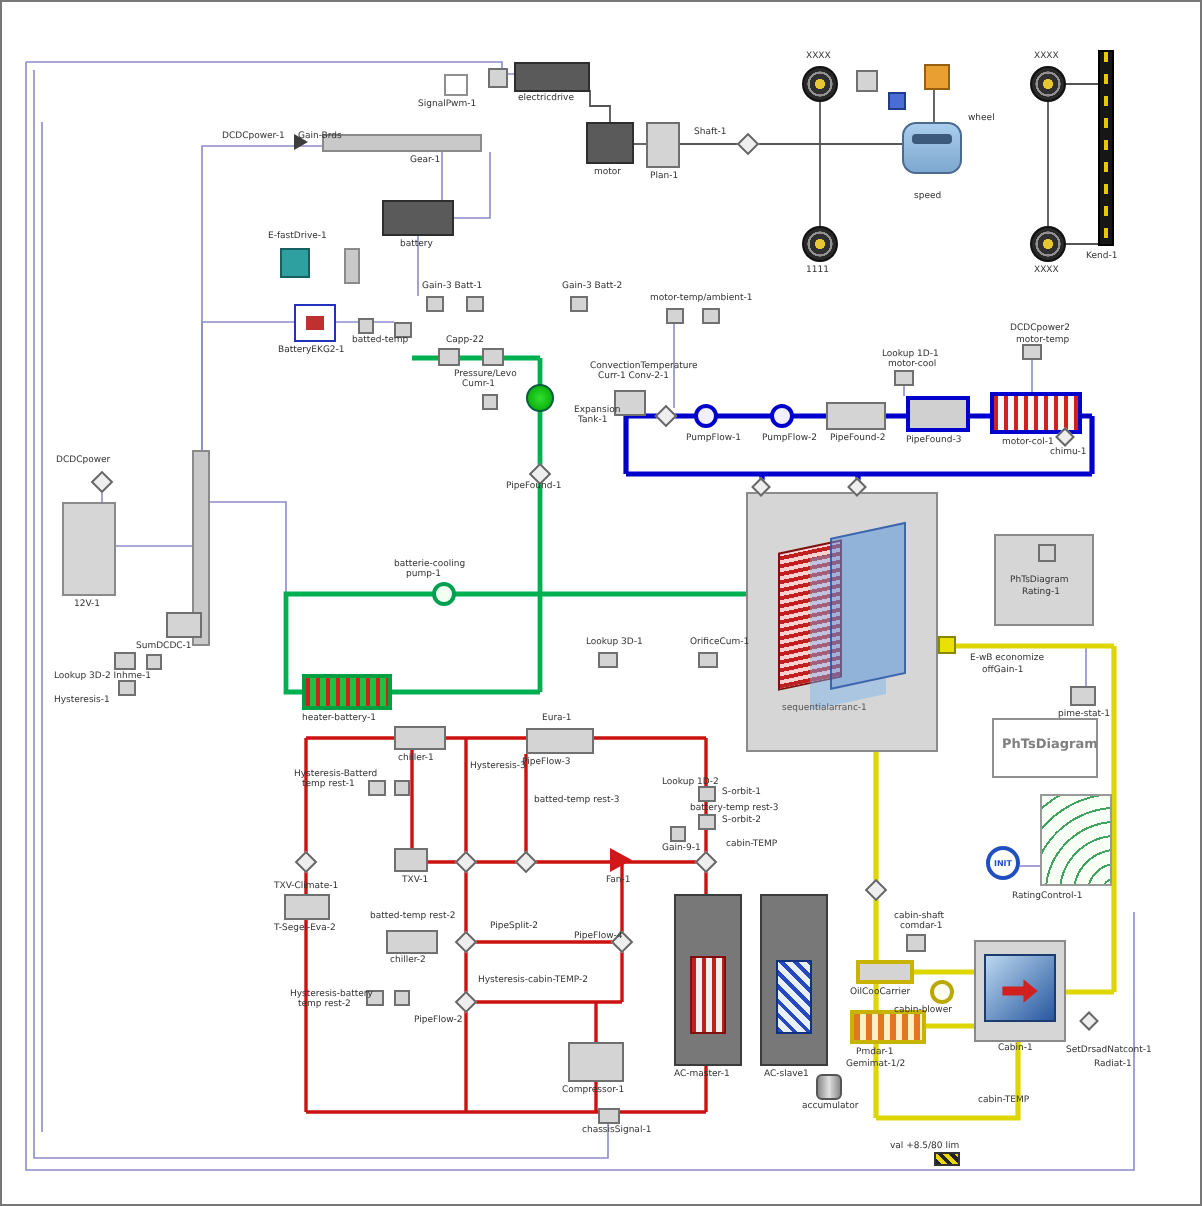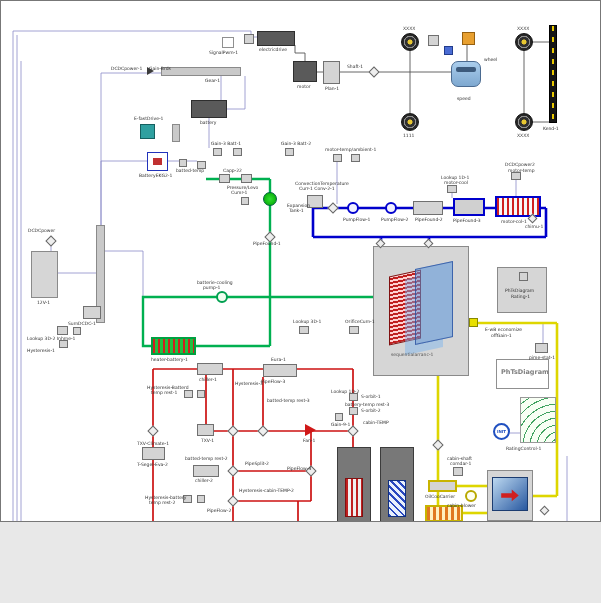--- a/index.html
+++ b/index.html
@@ -1,16 +1,16 @@
 <!DOCTYPE html>
 <html><head>
 <meta charset="utf-8">
 <style>
   html,body{margin:0;padding:0;background:#e8e8e8;font-family:"DejaVu Sans",sans-serif;}
-  #frame{position:relative;width:601px;height:522px;background:#ffffff;border:1px solid #777;box-sizing:border-box;overflow:hidden;}
+  #frame{position:relative;width:601px;height:603px;background:#ffffff;border:1px solid #777;box-sizing:border-box;overflow:hidden;}
   #wire-layer{position:absolute;left:0;top:0;}
   .blk{position:absolute;box-sizing:border-box;}
   .lbl{position:absolute;font-size:4.5px;line-height:1.05;color:#333;white-space:nowrap;}
   .t-gray{background:#d4d4d4;border:1px solid #707070;}
   .t-white{background:#fff;border:1px solid #909090;}
   .t-dark{background:#5a5a5a;border:1px solid #2e2e2e;}
   .t-busbar{background:#c9c9c9;border:1px solid #8a8a8a;}
   .t-diamond{background:#eeeeee;border:1px solid #666;transform:rotate(45deg);}
   .t-teal{background:#2fa0a0;border:1px solid #156060;}
   .t-orange{background:#e8a030;border:1px solid #966010;}

